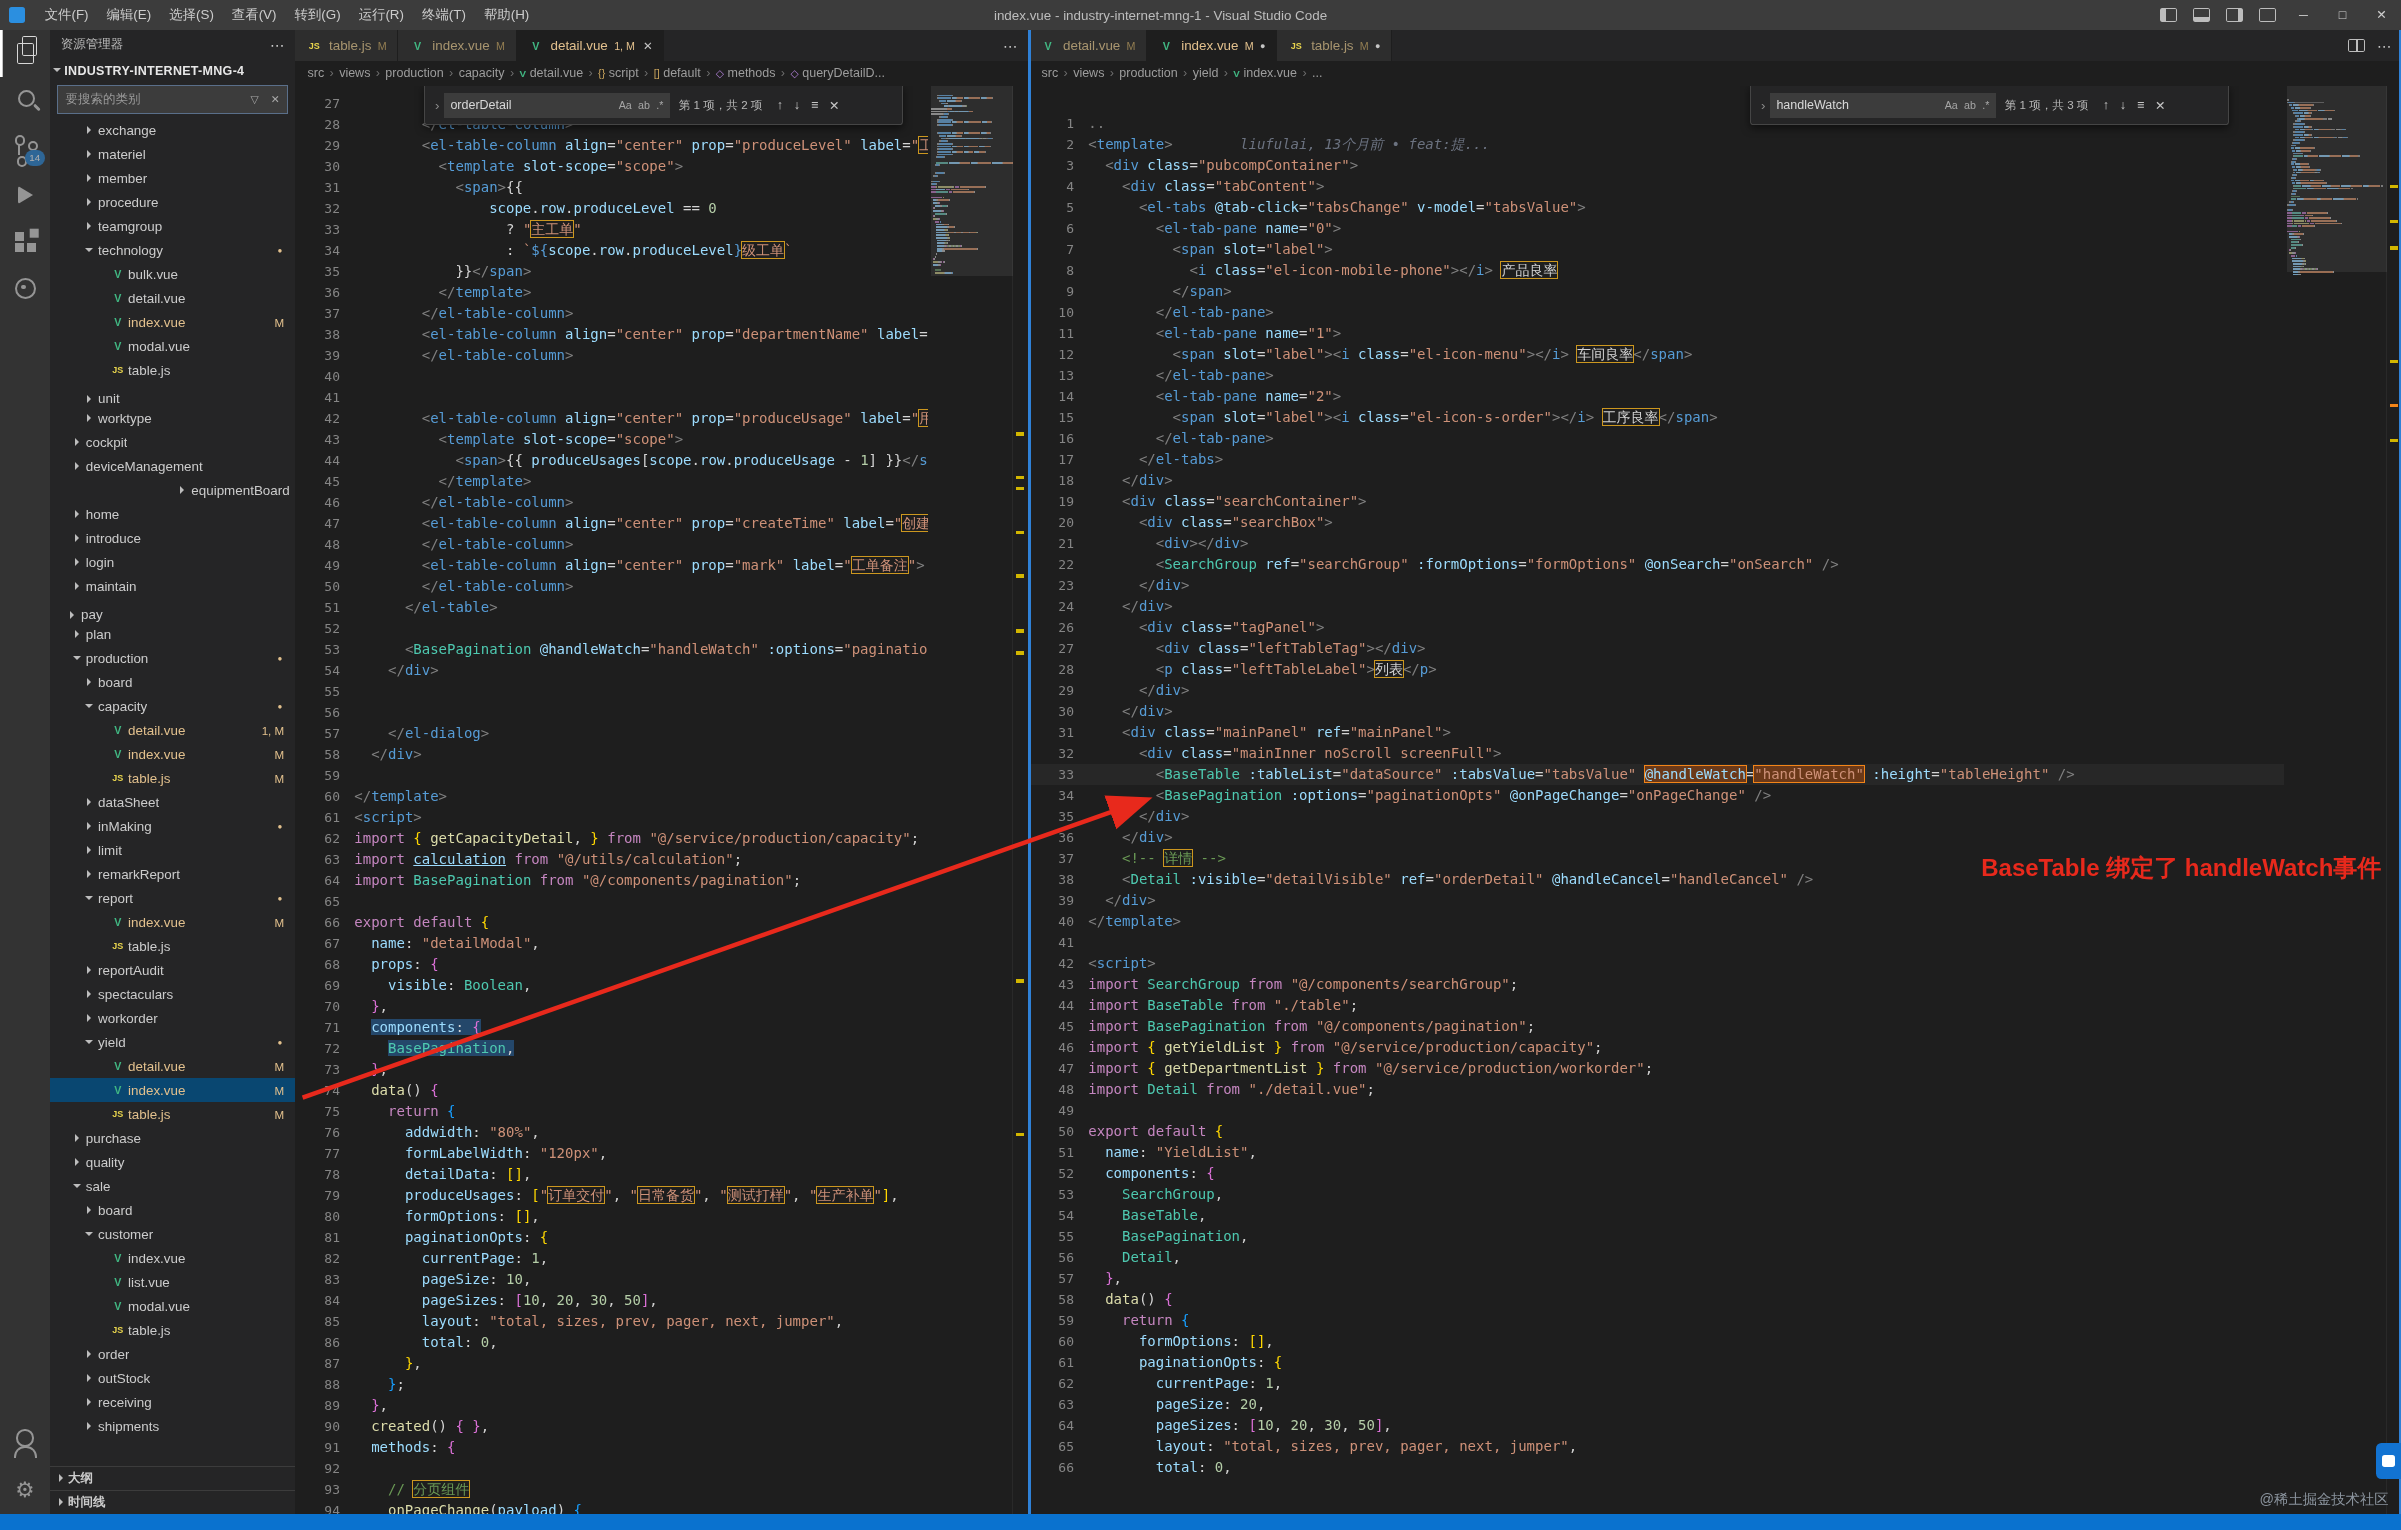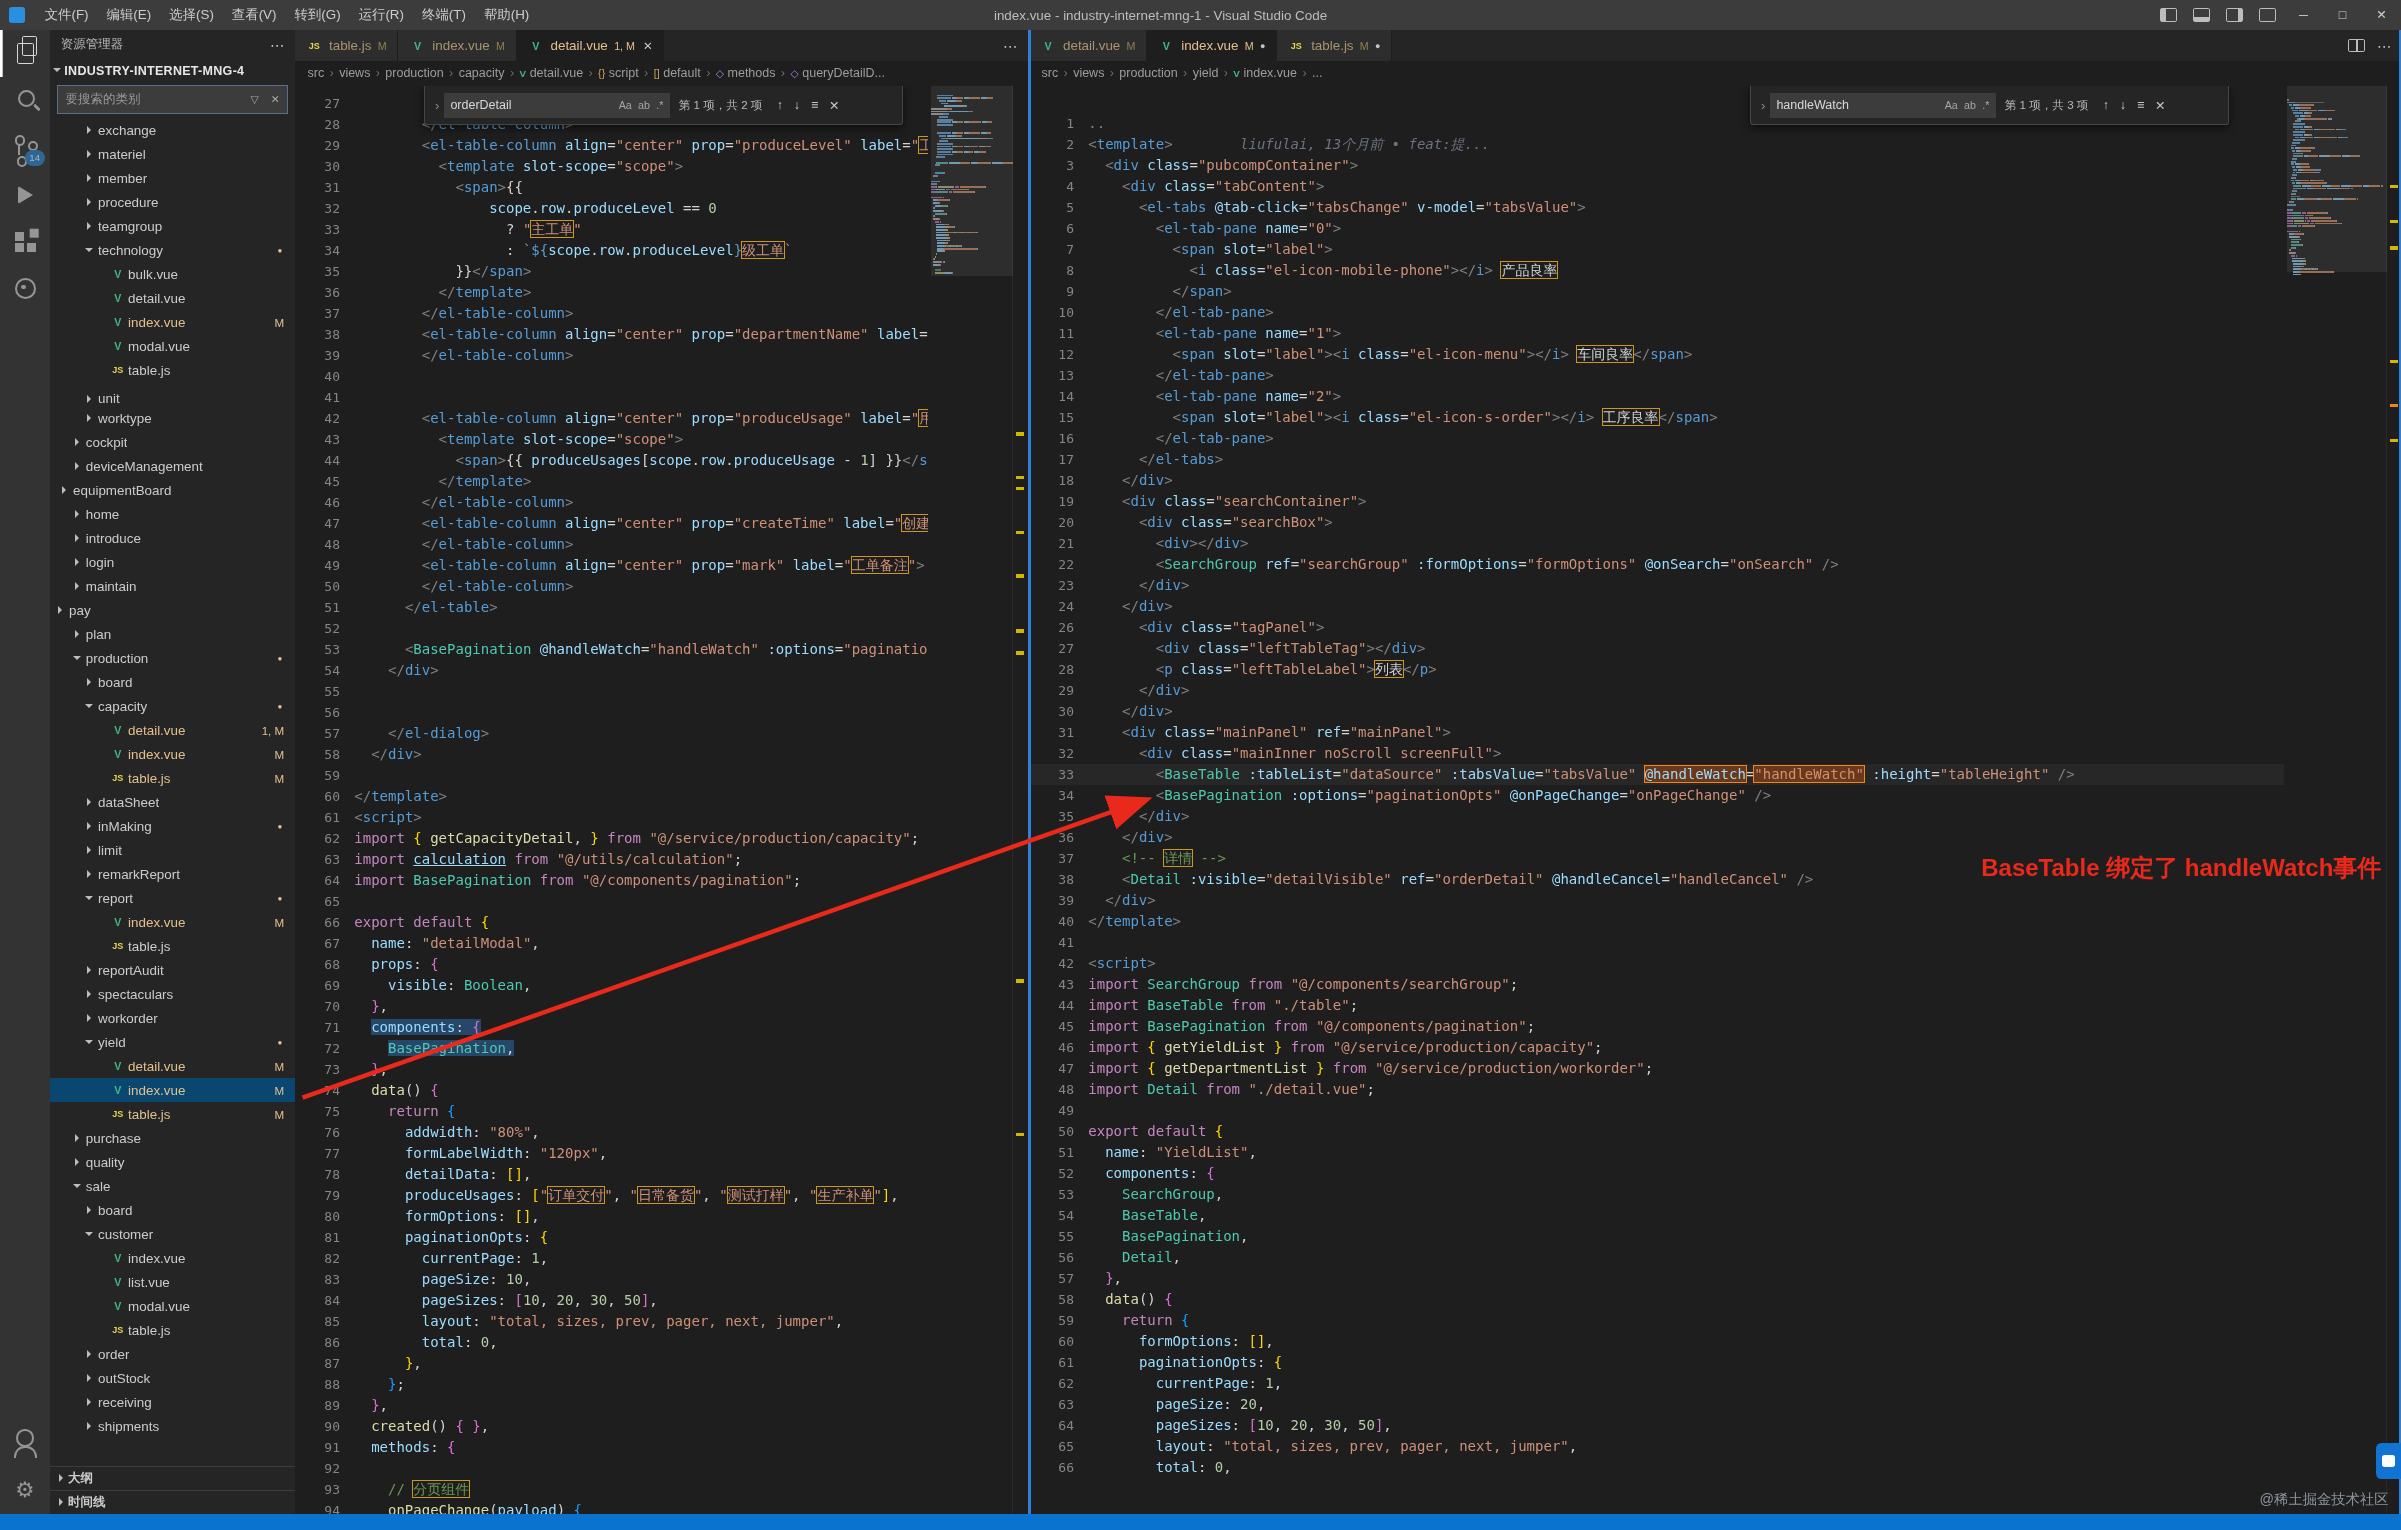--- a/index.html
+++ b/index.html
@@ -270,41 +270,41 @@
             <span class="tlabel">worktype</span>
           </div>
           <div class="trow" style="padding-left: 19.7px;">
             <span class="tri tri-r"></span>
             <span class="tlabel">cockpit</span>
           </div>
           <div class="trow" style="padding-left: 19.7px;">
             <span class="tri tri-r"></span>
             <span class="tlabel">deviceManagement</span>
           </div>
-          <div class="trow" style="padding-left: 7px;">
+          <div class="trow" style="padding-left: 7px; justify-content: flex-end;">
             <span class="tri tri-r"></span>
             <span class="tlabel">equipmentBoard</span>
           </div>
           <div class="trow" style="padding-left: 19.7px;">
             <span class="tri tri-r"></span>
             <span class="tlabel">home</span>
           </div>
           <div class="trow" style="padding-left: 19.7px;">
             <span class="tri tri-r"></span>
             <span class="tlabel">introduce</span>
           </div>
           <div class="trow" style="padding-left: 19.7px;">
             <span class="tri tri-r"></span>
             <span class="tlabel">login</span>
           </div>
           <div class="trow" style="padding-left: 19.7px;">
             <span class="tri tri-r"></span>
             <span class="tlabel">maintain</span>
           </div>
-          <div class="trow" style="padding-left: 3px;">
+          <div class="trow" style="padding-left: 15px; align-items: flex-end;">
             <span class="tri tri-r"></span>
             <span class="tlabel">pay</span>
           </div>
           <div class="trow" style="padding-left: 19.7px;">
             <span class="tri tri-r"></span>
             <span class="tlabel">plan</span>
           </div>
           <div class="trow" style="padding-left: 19.7px;">
             <span class="tri tri-d"></span>
             <span class="tlabel">production</span>

